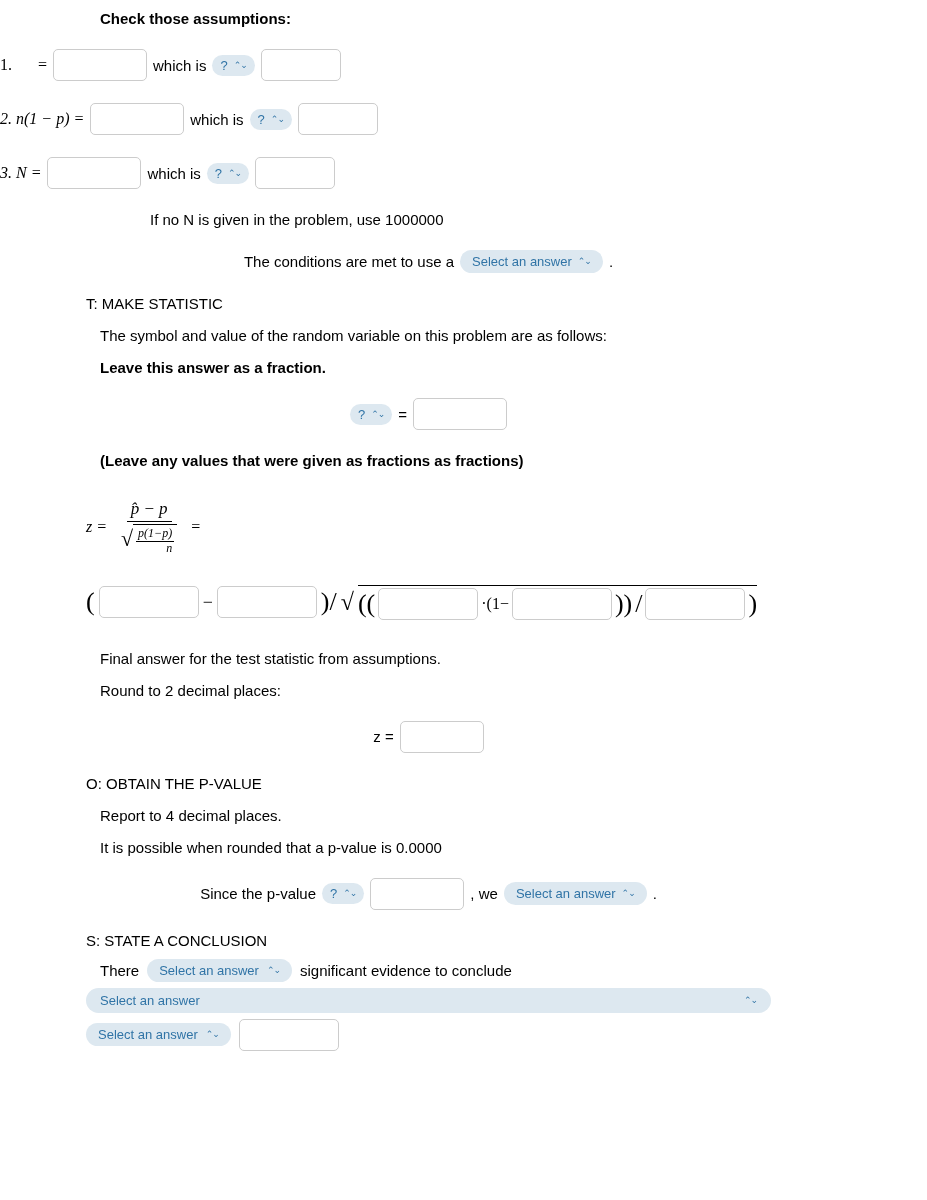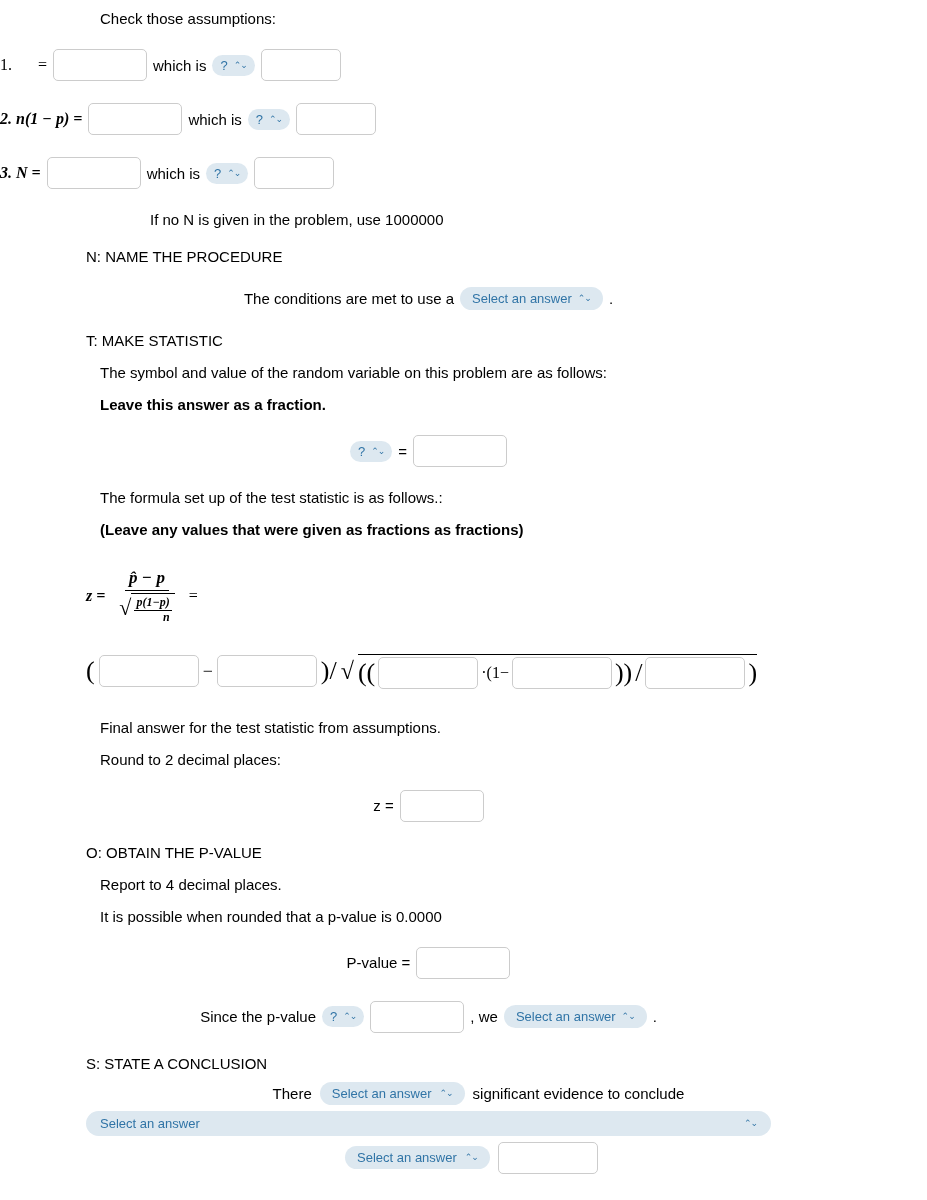--- a/index.html
+++ b/index.html
@@ -12,21 +12,21 @@
       margin: 0;
       padding: 0;
       background: #fff;
     }
     .page {
       width: 927px;
       padding: 0 70px 0 0;
     }
     .section-head {
       margin: 10px 0 10px 100px;
-      font-weight: normal;
+      font-weight: bold;
     }
     .indent-1 {
       margin-left: 100px;
       justify-content: center;
     }
     .indent-2 {
       margin-left: 130px;
     }
     .indent-3 {
       margin-left: 150px;
@@ -37,21 +37,20 @@
       flex-wrap: wrap;
       margin: 22px 0;
       gap: 6px;
     }
     .math {
       font-family: 'Times New Roman', serif;
       font-size: 16px;
     }
     .math-i {
       font-style: italic;
-      font-weight: bold;
     }
     input.box {
       height: 32px;
       border: 1px solid #ccc;
       border-radius: 5px;
       padding: 2px 6px;
       font-size: 14px;
       background: #fff;
     }
     .box-sm { width: 80px; }
@@ -156,21 +155,20 @@
       font-size: 13px;
       cursor: pointer;
       margin: 6px 86px 6px 86px;
     }
     .conc-row {
       display: flex;
       align-items: center;
       gap: 8px;
       margin: 6px 0 6px 86px;
       flex-wrap: wrap;
-      justify-content: center;
     }
     .sec-label {
        margin-left: 86px;
     }
     .p {
       margin: 15px 0 15px 100px;
     }
     .label-left {
       margin-left: 86px;
       margin-top: 18px;
@@ -214,21 +212,20 @@
     <span>which is</span>
     <span class="pill q">
       <span>?</span>
       <span class="ud">⌃⌄</span>
     </span>
     <input class="box box-sm" style="">
   </div>
 
   <div class="indent-3" style="margin-top:20px; margin-bottom:20px;">If no N is given in the problem, use 1000000</div>
 
-  <div class="label-left">N: NAME THE PROCEDURE</div>
   <div class="row indent-1">
     <span>The conditions are met to use a</span>
     <span class="pill wide">
       <span>Select an answer</span>
       <span class="ud">⌃⌄</span>
     </span>
     <span>.</span>
   </div>
 
   <div class="label-left">T: MAKE STATISTIC</div>
@@ -237,21 +234,20 @@
 
   <div class="row indent-1">
     <span class="pill q">
       <span>?</span>
       <span class="ud">⌃⌄</span>
     </span>
     <span>=</span>
     <input class="box box-md" style="">
   </div>
 
-  <div class="p">The formula set up of the test statistic is as follows.:</div>
   <div class="p label-bold">(Leave any values that were given as fractions as fractions)</div>
 
   <div class="formula-block">
     <span class="math-i" style="font-size:16px">z =</span>
     <span class="frac">
       <span class="num math-i" style="font-size:17px">p̂ − p</span>
       <span class="den">
         <span class="sqrt-wrap">
           <span class="sqrt-sym">√</span>
           <span class="sqrt-body">
@@ -289,24 +285,20 @@
   <div class="p">Round to 2 decimal places:</div>
 
   <div class="row indent-1">
     <span>z =</span>
     <input class="box box-z" style="">
   </div>
 
   <div class="label-left">O: OBTAIN THE P-VALUE</div>
   <div class="p">Report to 4 decimal places.</div>
   <div class="p">It is possible when rounded that a p-value is 0.0000</div>
-  <div class="row indent-1">
-    <span>P-value =</span>
-    <input class="box box-md" style="">
-  </div>
 
   <div class="row indent-1">
     <span>Since the p-value</span>
     <span class="pill q">
       <span>?</span>
       <span class="ud">⌃⌄</span>
     </span>
     <input class="box box-md" style="">
     <span>, we</span>
     <span class="pill wide">

